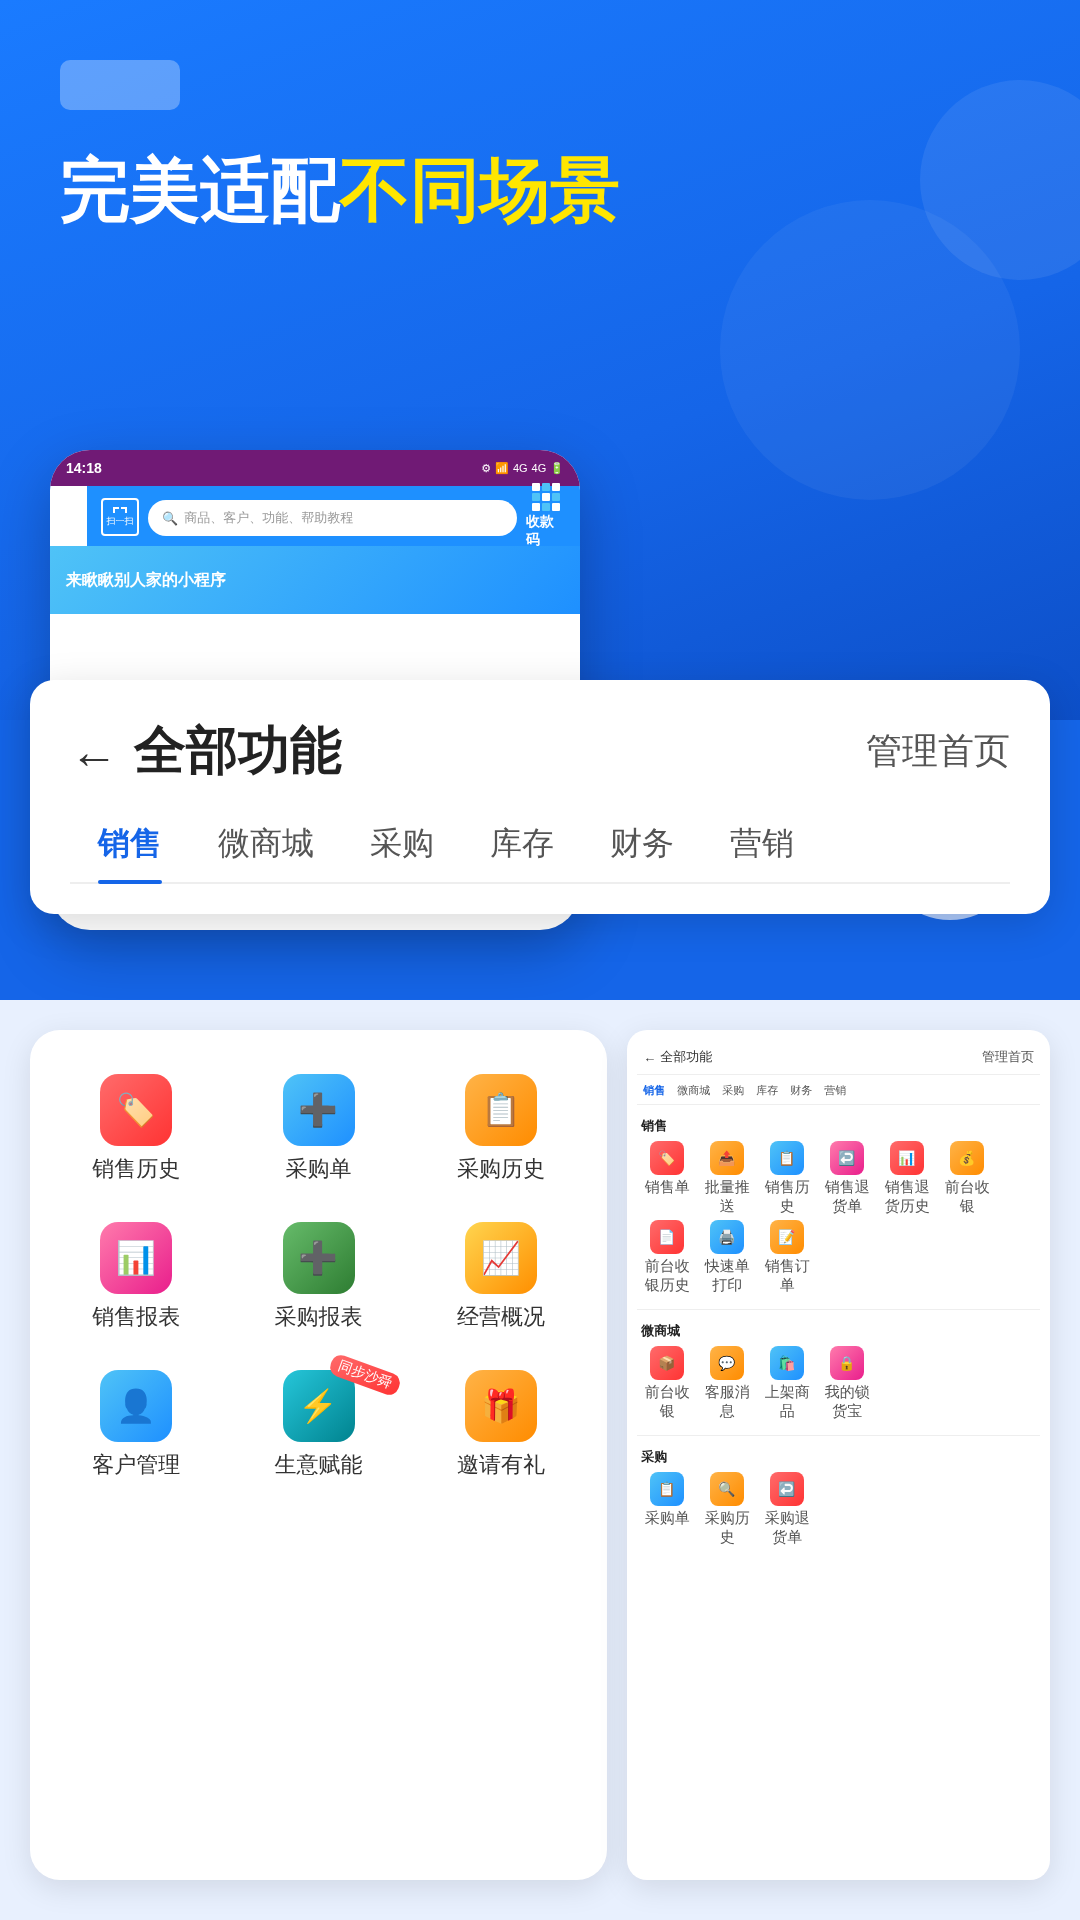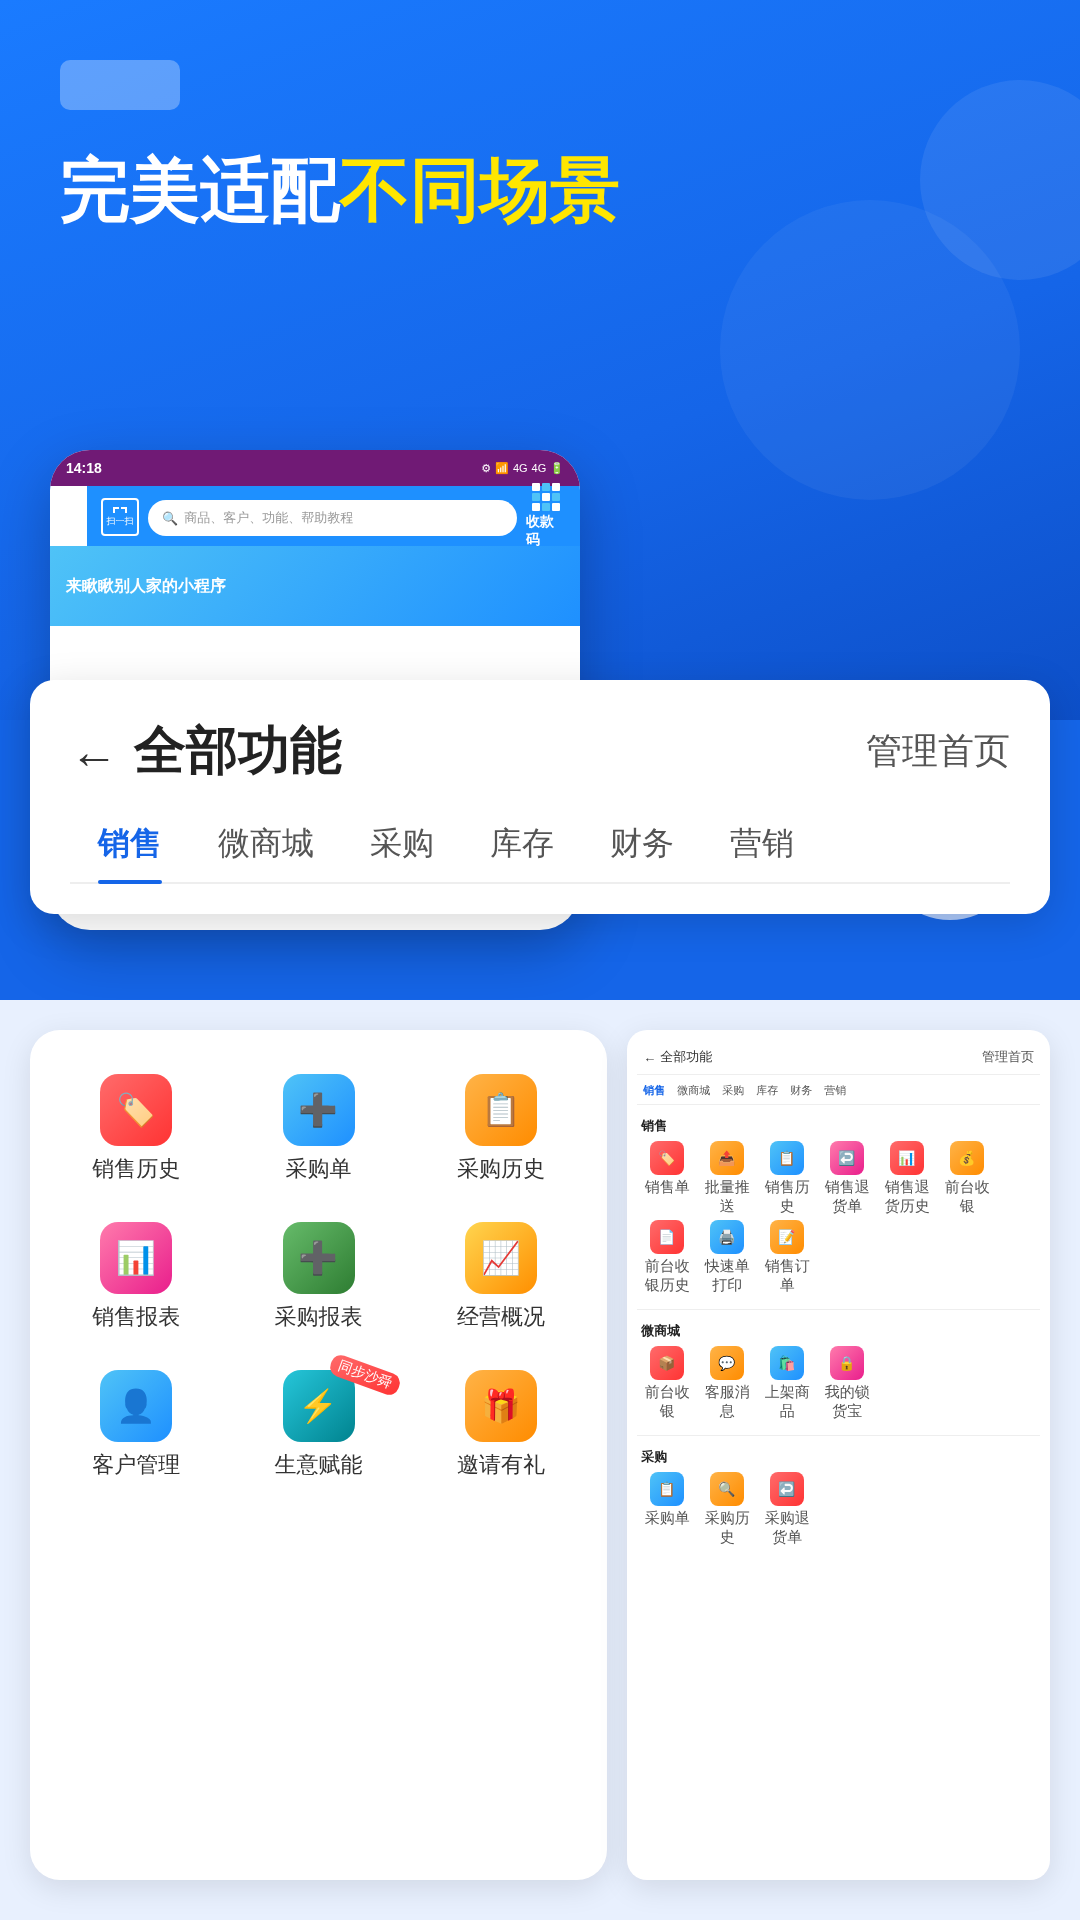--- a/index.html
+++ b/index.html
@@ -130,21 +130,21 @@
       gap: 2px;
     }
 
     .qr-cell {
       background: white;
       border-radius: 1px;
     }
 
     .phone-banner {
       background: linear-gradient(135deg, #4FC3F7, #1E90FF);
-      height: 80px;
+      height: 68px;
       display: flex;
       align-items: center;
       padding: 0 16px;
       color: white;
       font-size: 16px;
       font-weight: 600;
     }
 
     
     .check-circle {

